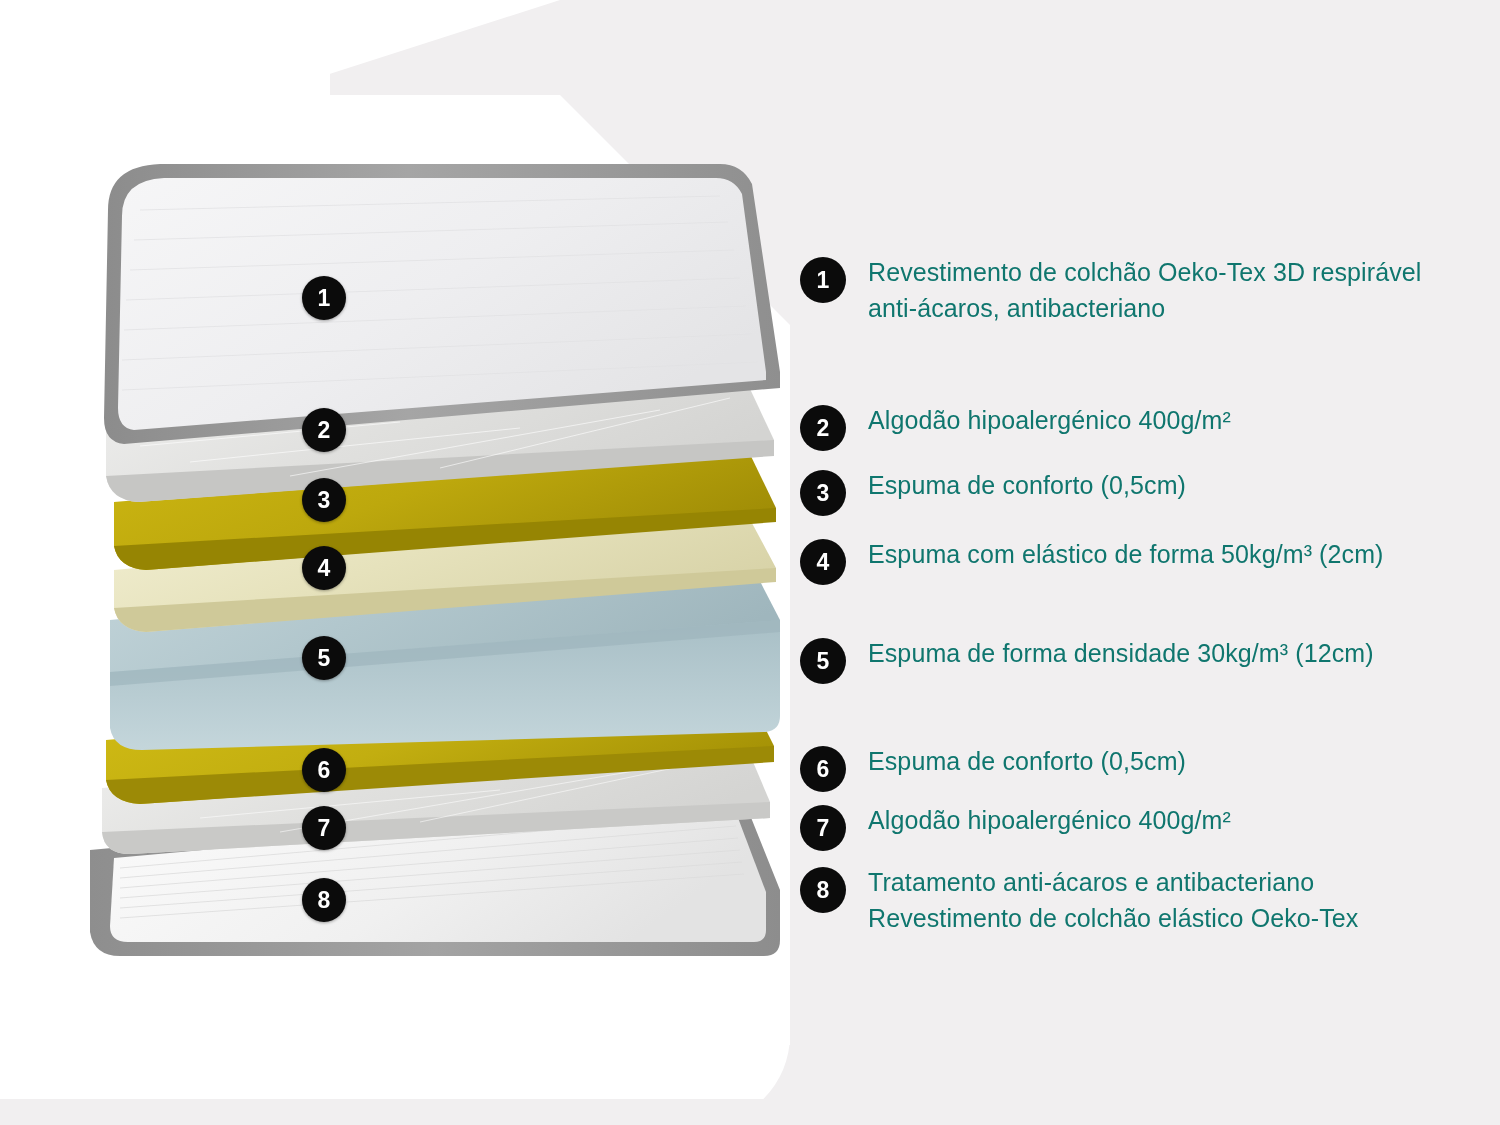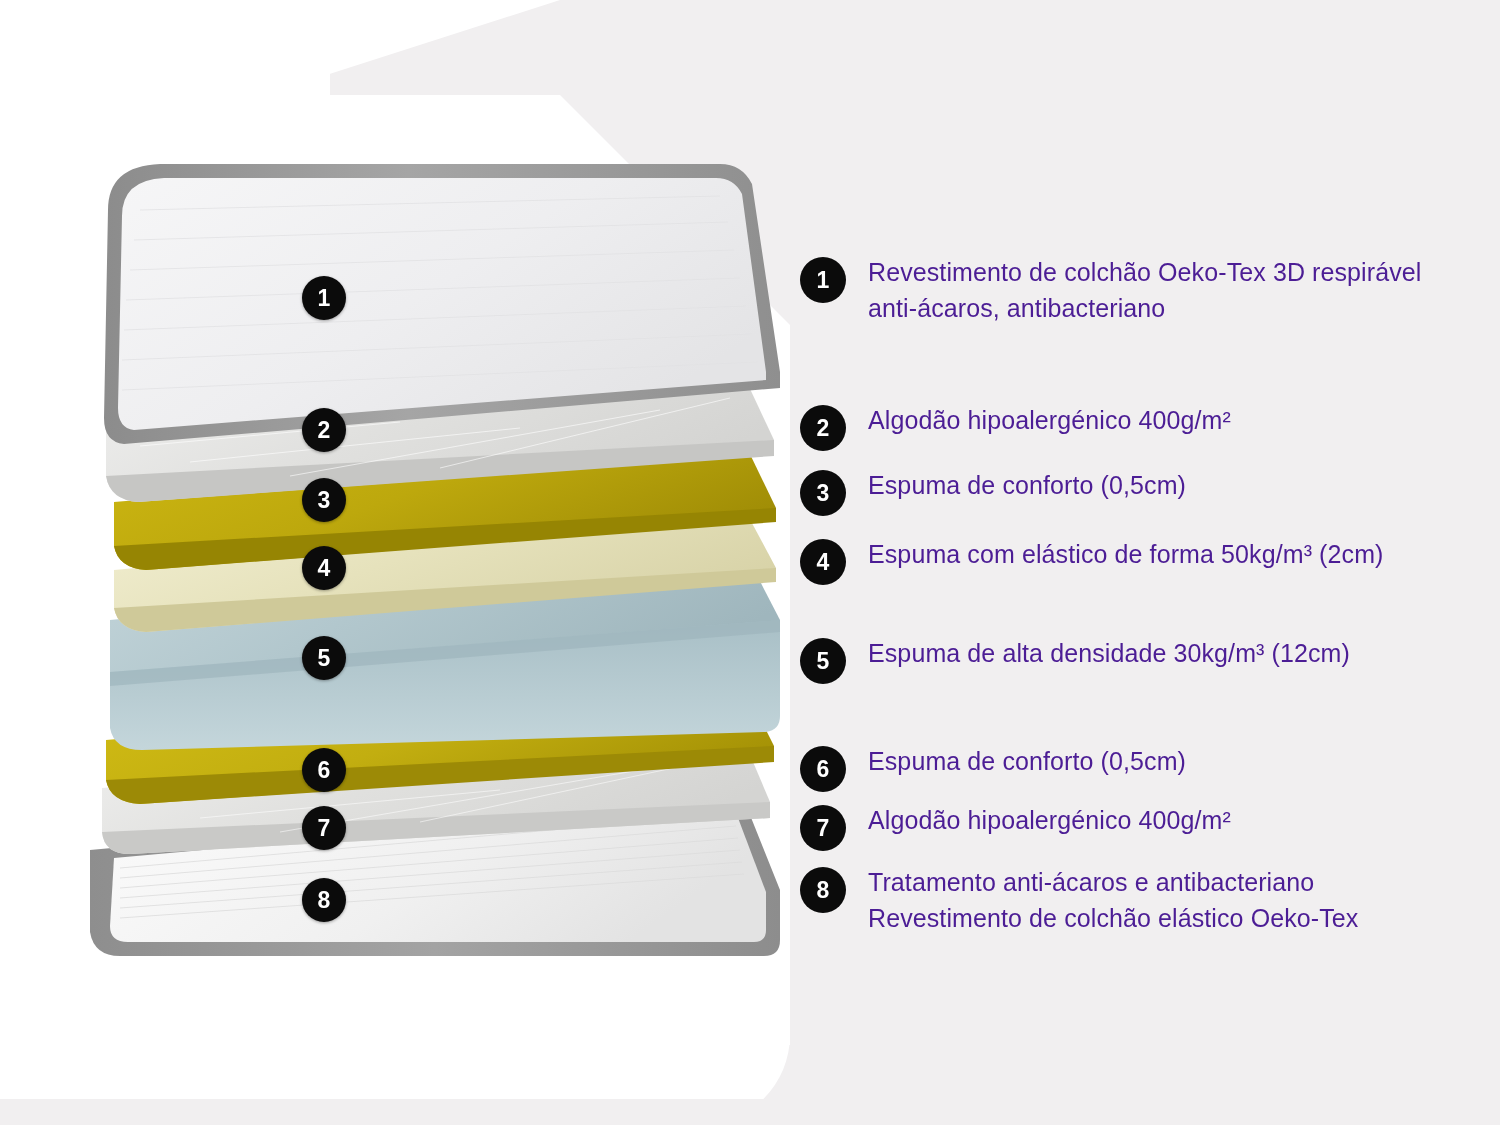--- a/index.html
+++ b/index.html
@@ -125,21 +125,21 @@
     font-size: 23px;
     font-weight: 700;
     display: flex;
     align-items: center;
     justify-content: center;
     margin-top: 2px;
   }
   .legend-text {
     font-size: 25px;
     line-height: 1.42;
-    color: #4c1d95;
+    color: #0f766e;
     letter-spacing: .1px;
     max-width: 620px;
   }
 </style>
 </head>
 <body>
 
 <div id="stage">
 
   <div class="wedge-top"></div>
@@ -331,21 +331,21 @@
       <div class="legend-badge">
         <span>4</span>
       </div>
       <div class="legend-text">Espuma com elástico de forma 50kg/m³ (2cm)</div>
     </div>
 
     <div class="legend-row" style="top:381px; left:0px;">
       <div class="legend-badge">
         <span>5</span>
       </div>
-      <div class="legend-text">Espuma de alta densidade 30kg/m³ (12cm)</div>
+      <div class="legend-text">Espuma de forma densidade 30kg/m³ (12cm)</div>
     </div>
 
     <div class="legend-row" style="top:489px; left:0px;">
       <div class="legend-badge">
         <span>6</span>
       </div>
       <div class="legend-text">Espuma de conforto (0,5cm)</div>
     </div>
 
     <div class="legend-row" style="top:548px; left:0px;">

